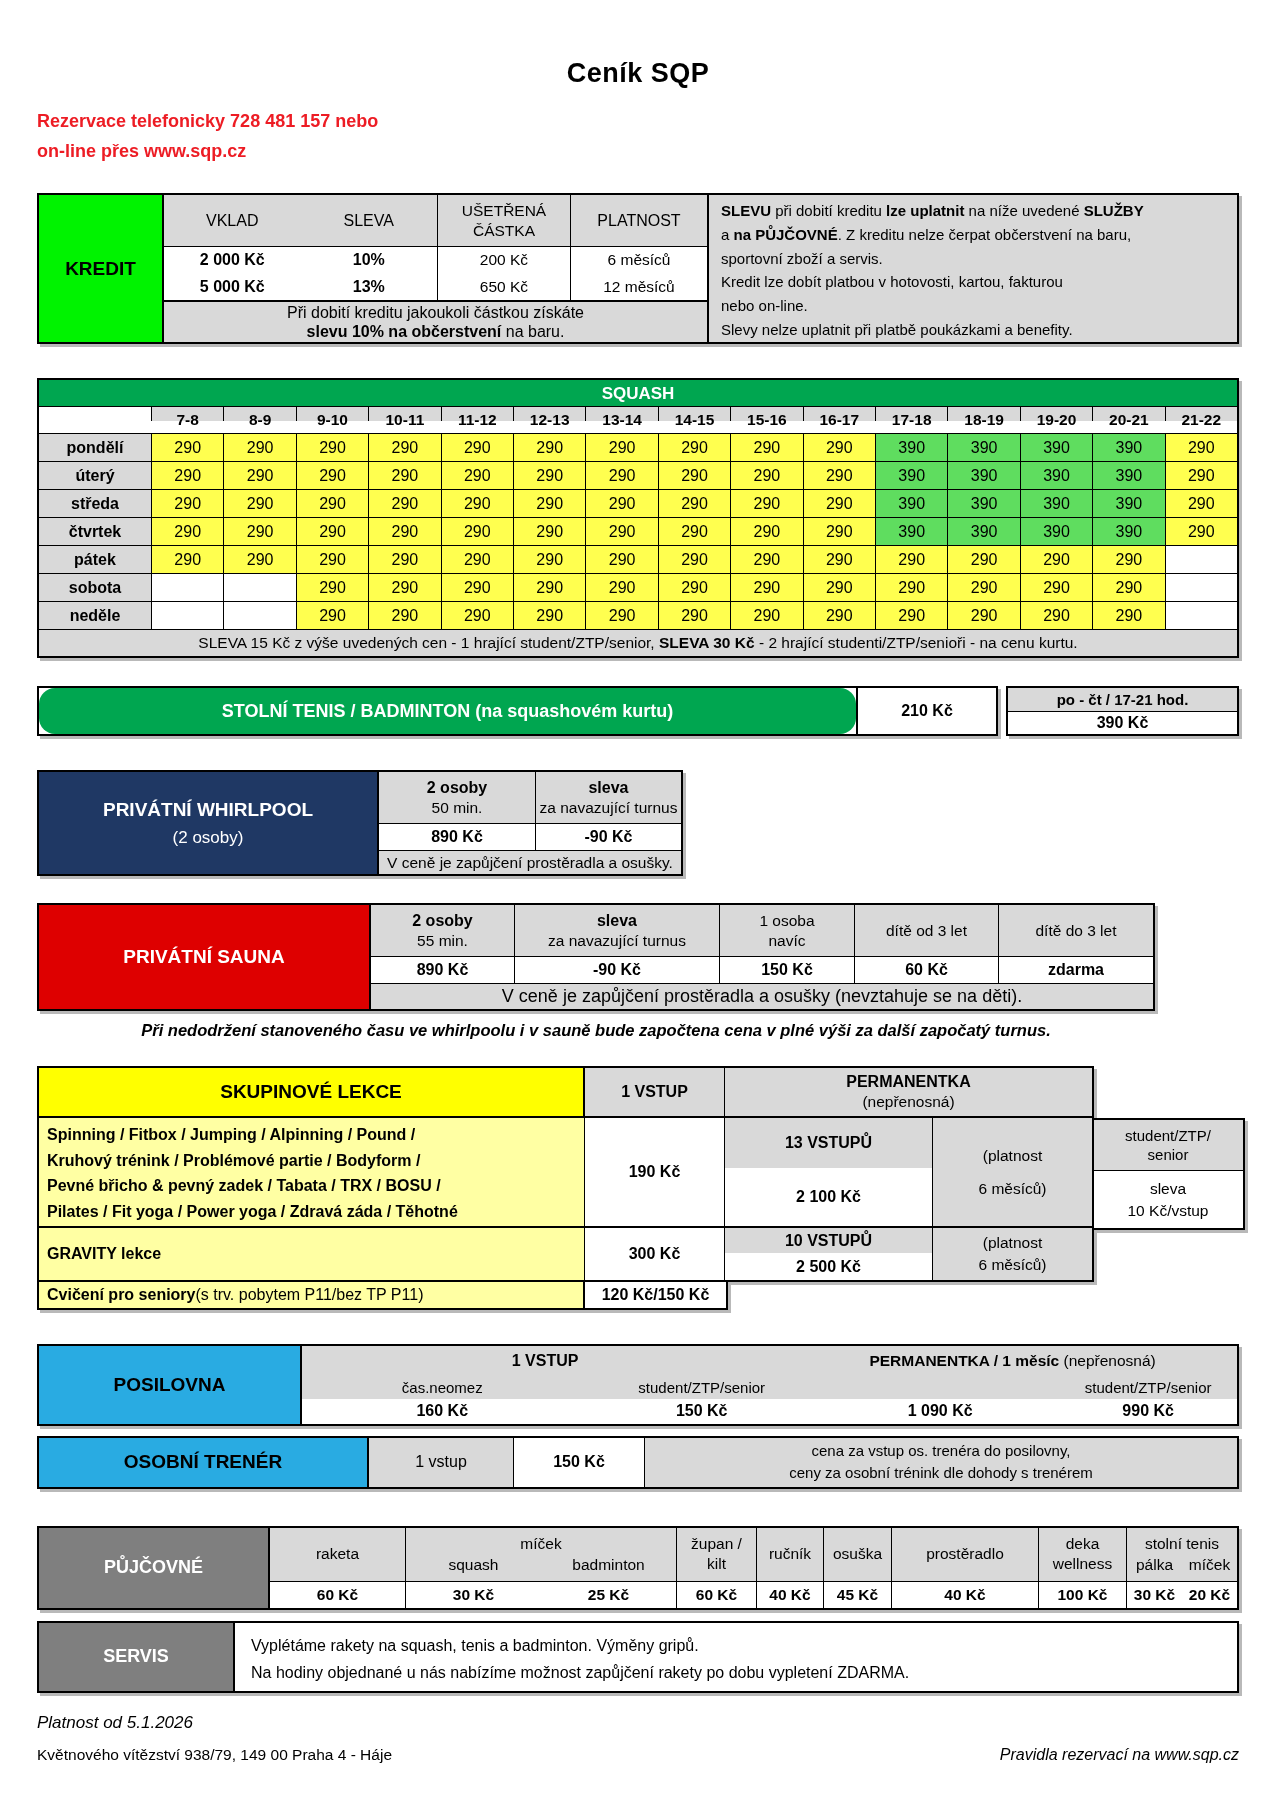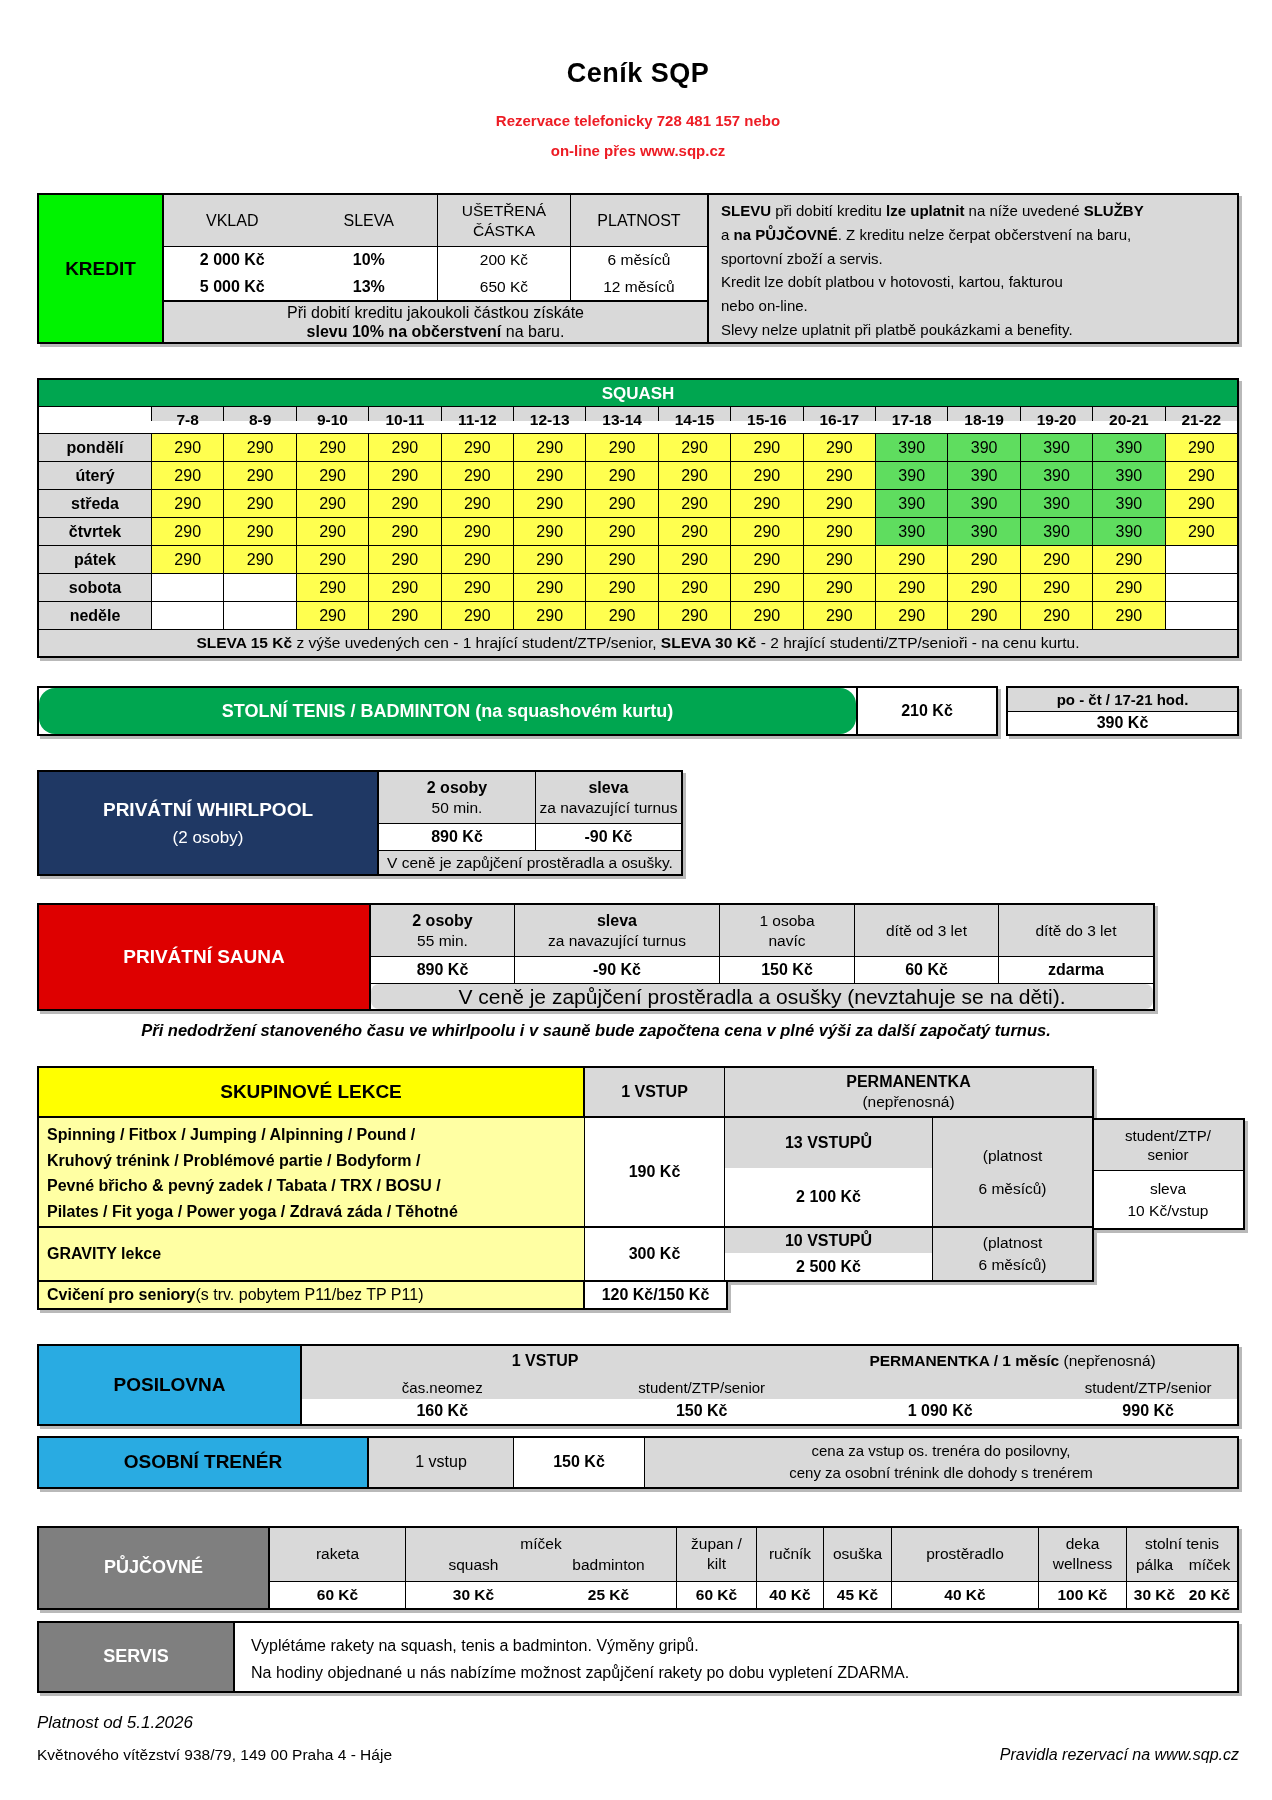--- a/index.html
+++ b/index.html
@@ -10,21 +10,21 @@
   }
   *{box-sizing:border-box;margin:0;padding:0;}
   html,body{background:#e8e8e8;}
   .page{width:1272px;height:1800px;background:#fff;margin:0 auto;position:relative;
         padding:58px 33px 0 37px;font-family:"Liberation Sans",sans-serif;color:#000;overflow:hidden;}
   .center{display:flex;align-items:center;justify-content:center;}
   .ccol{display:flex;flex-direction:column;align-items:center;justify-content:center;}
   .tbl{border:2.5px solid #000;box-shadow:3px 3px 0 #b9b9b9;background:#fff;}
 
   .title{text-align:center;font-size:27px;font-weight:700;letter-spacing:0.5px;}
-  .res-block{margin-top:17px;text-align:center;color:var(--accent-red);font-weight:700;font-size:15px;line-height:30px;}
+  .res-block{margin-top:17px;color:var(--accent-red);font-weight:700;font-size:18px;line-height:30px;}
 
   
   .kredit{margin-top:27px;display:flex;height:151px;}
   .kredit-label{width:125px;background:var(--bright-green);border-right:2px solid #000;font-weight:700;font-size:19px;}
   .kredit-mid{width:545px;border-right:2px solid #000;display:flex;flex-direction:column;}
   .k-head{display:flex;height:55px;background:var(--header-gray);border-bottom:1.5px solid #000;font-size:16px;}
   .k-vs{width:274px;display:flex;border-right:1px solid #000;}
   .k-vs>span{flex:1;display:flex;align-items:center;justify-content:center;}
   .k-us{width:133px;border-right:1px solid #000;text-align:center;font-size:15.5px;line-height:20px;}
   .k-pl{flex:1;}
@@ -78,21 +78,21 @@
 
   
   .sauna{margin-top:27px;width:1118px;display:flex;height:108px;}
   .sauna-label{width:332px;background:var(--sauna-red);color:#fff;border-right:2px solid #000;font-weight:700;font-size:19px;}
   .sauna-right{flex:1;display:flex;flex-direction:column;}
   .s-head{display:flex;height:52px;background:var(--header-gray);border-bottom:1px solid #000;}
   .s-prices{display:flex;height:27px;border-bottom:1.5px solid #000;background:#fff;font-weight:700;font-size:16px;}
   .s-c1{width:144px;}.s-c2{width:205px;}.s-c3{width:135px;}.s-c4{width:144px;}.s-c5{flex:1;}
   .s-head>div,.s-prices>div{border-right:1px solid #000;}
   .s-head>div:last-child,.s-prices>div:last-child{border-right:none;}
-  .s-note{flex:1;background:var(--header-gray);font-size:21px;border-radius:8px;}
+  .s-note{flex:1;background:var(--header-gray);font-size:18px;}
   .warning{margin-top:10px;width:1118px;text-align:center;font-style:italic;font-weight:700;font-size:16.5px;}
 
   
   .lekce-wrap{margin-top:26px;position:relative;width:1057px;}
   .lekce-main{width:1057px;}
   .lk-head{display:flex;height:50px;border-bottom:2px solid #000;}
   .lk-title{width:546px;background:var(--lekce-yellow);border-right:2px solid #000;font-weight:700;font-size:19px;}
   .lk-vstup{width:140px;background:var(--header-gray);border-right:1px solid #000;font-weight:700;font-size:16px;}
   .lk-perm{flex:1;background:var(--header-gray);}
   .lk-perm .hl2{font-size:15.5px;}
@@ -349,21 +349,21 @@
         <div class="sq-cell">290</div>
         <div class="sq-cell">290</div>
         <div class="sq-cell">290</div>
         <div class="sq-cell">290</div>
         <div class="sq-cell">290</div>
         <div class="sq-cell">290</div>
         <div class="sq-cell">290</div>
         <div class="sq-cell">290</div>
         <div class="sq-cell sq-empty"></div>
       </div>
-    <div class="sq-note"><span style="font-weight: 700;">SLEVA 15 Kč</span><span> z výše uvedených cen - 1 hrající student/ZTP/senior, </span><span style="font-weight: 700;">SLEVA 30 Kč</span><span> - 2 hrající studenti/ZTP/senioři - na cenu kurtu.</span></div>
+    <div class="sq-note"><span style="font-weight: 400;">SLEVA 15 Kč</span><span> z výše uvedených cen - 1 hrající student/ZTP/senior, </span><span style="font-weight: 700;">SLEVA 30 Kč</span><span> - 2 hrající studenti/ZTP/senioři - na cenu kurtu.</span></div>
   </div>
 
   <div class="tenis-row">
     <div class="tenis-main tbl">
       <div class="tenis-banner center">STOLNÍ TENIS / BADMINTON (na squashovém kurtu)</div>
       <div class="tenis-price center">210 Kč</div>
     </div>
     <div class="tenis-evening tbl">
       <div class="te-top center">po - čt  / 17-21 hod.</div>
       <div class="te-bottom center">390 Kč</div>

